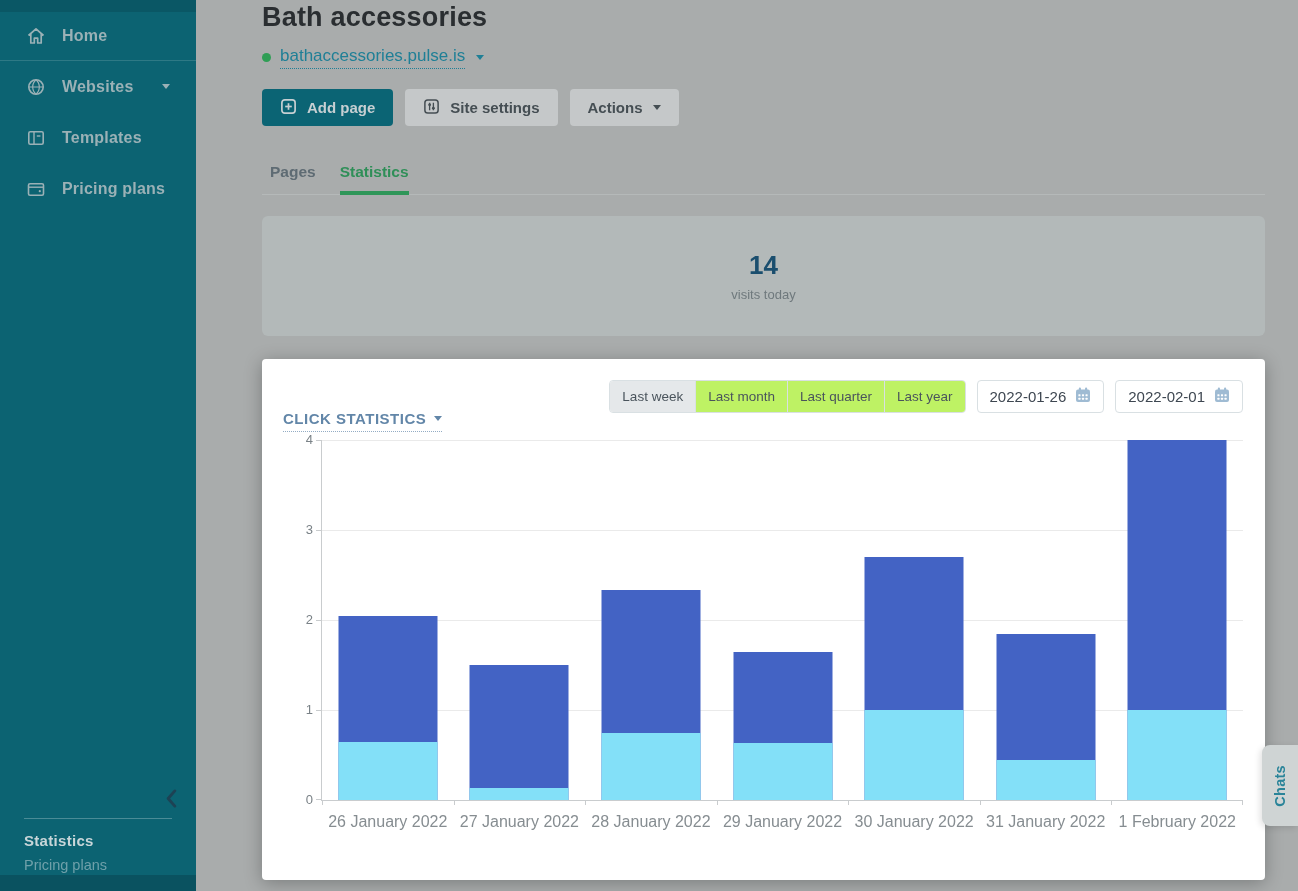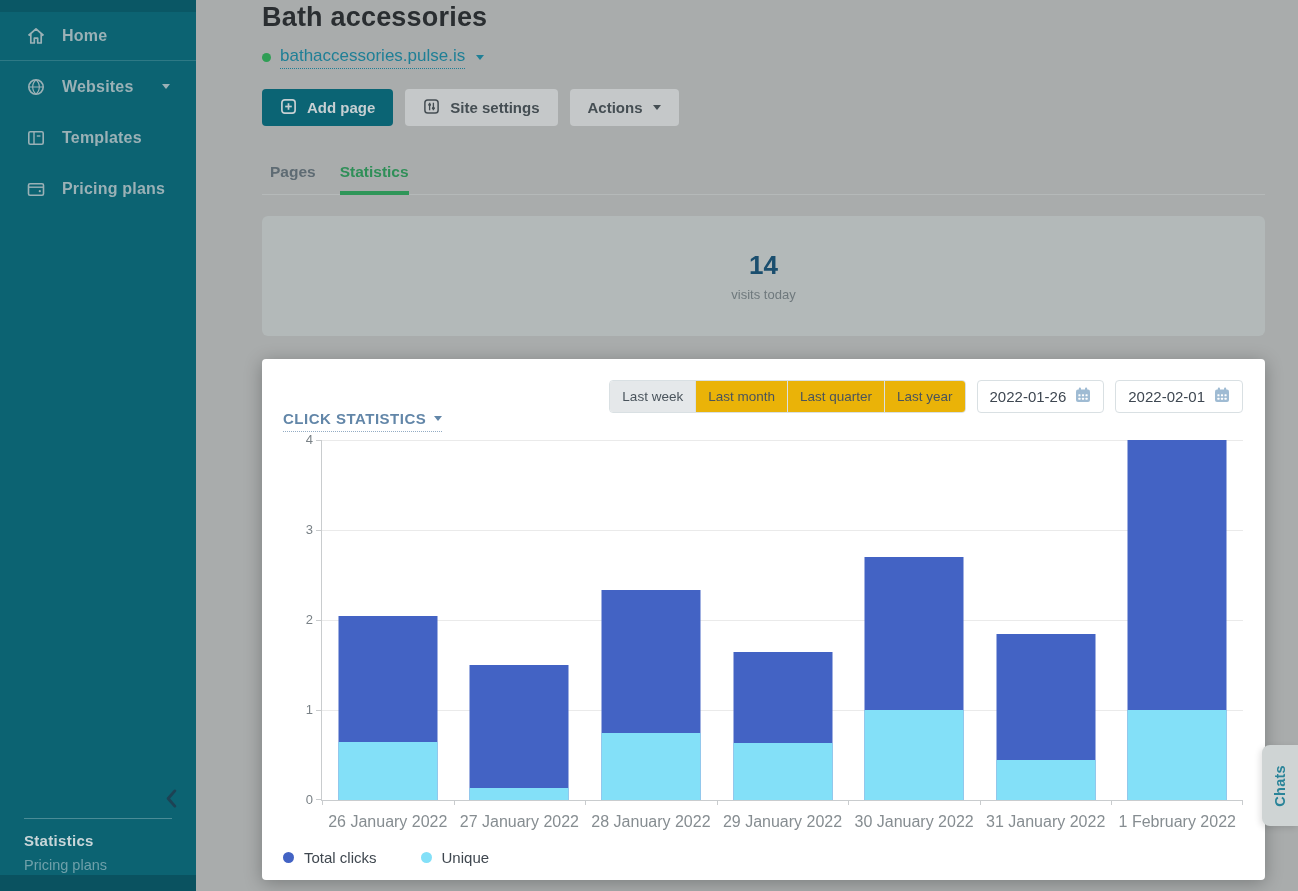--- a/index.html
+++ b/index.html
@@ -81,21 +81,21 @@
   }
   .panel-head { display: flex; justify-content: space-between; align-items: center; height: 33px; }
   .panel-title {
     color: #6286A8; font-size: 15px; font-weight: bold; letter-spacing: 0.5px;
     border-bottom: 1px dotted #93ACC4; padding-bottom: 4px;
     display: inline-flex; align-items: center; gap: 8px; cursor: pointer; margin-top: 48px;
   }
   .controls { display: flex; align-items: center; gap: 11px; }
   .range-group { display: flex; border: 1px solid #D9E0E3; border-radius: 4px; overflow: hidden; height: 33px; background: #fff; }
   .range-btn {
-    font-family: inherit; font-size: 13.5px; color: #4A545C; background: #eab308;
+    font-family: inherit; font-size: 13.5px; color: #4A545C; background: #bef264;
     border: none; border-right: 1px solid #D9E0E3; padding: 0 12px; cursor: pointer;
   }
   .range-btn:last-child { border-right: none; }
   .range-btn.active { background: #E5E8EA; }
   .date-input {
     display: inline-flex; align-items: center; gap: 9px; height: 33px;
     border: 1px solid #D9E0E3; border-radius: 4px; background: #fff;
     padding: 0 12px; font-size: 15px; color: #3E4751; cursor: pointer;
   }
   .date-input svg { width: 16px; height: 16px; }
@@ -357,28 +357,18 @@
             <div class="xlabel">27 January 2022</div>
             <div class="xlabel">28 January 2022</div>
             <div class="xlabel">29 January 2022</div>
             <div class="xlabel">30 January 2022</div>
             <div class="xlabel">31 January 2022</div>
             <div class="xlabel">1 February 2022</div>
           </div>
         </div>
     </div>
 
-    <div class="legend">
-        <div class="legend-item">
-          <span class="legend-dot" style="background: rgb(67, 99, 196);"></span>
-          <span class="legend-label">Total clicks</span>
-        </div>
-        <div class="legend-item">
-          <span class="legend-dot" style="background: rgb(131, 224, 248);"></span>
-          <span class="legend-label">Unique</span>
-        </div>
-      </div>
   </section>
 </main>
 
 <div class="chats-tab">
   <span class="chats-label">Chats</span>
 </div>
 
 </body></html>

